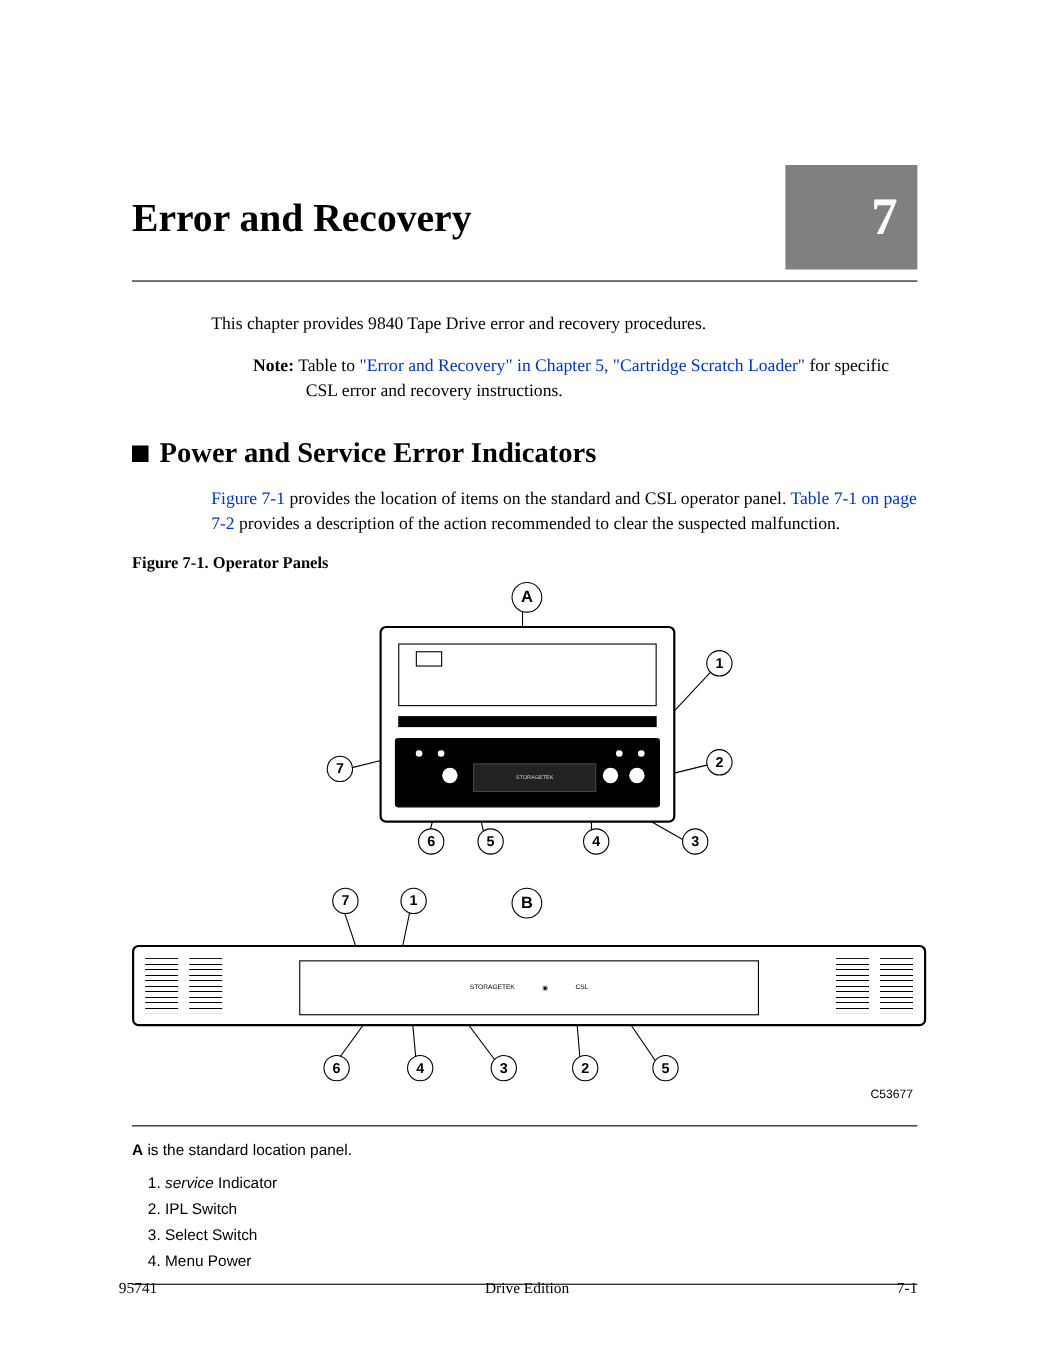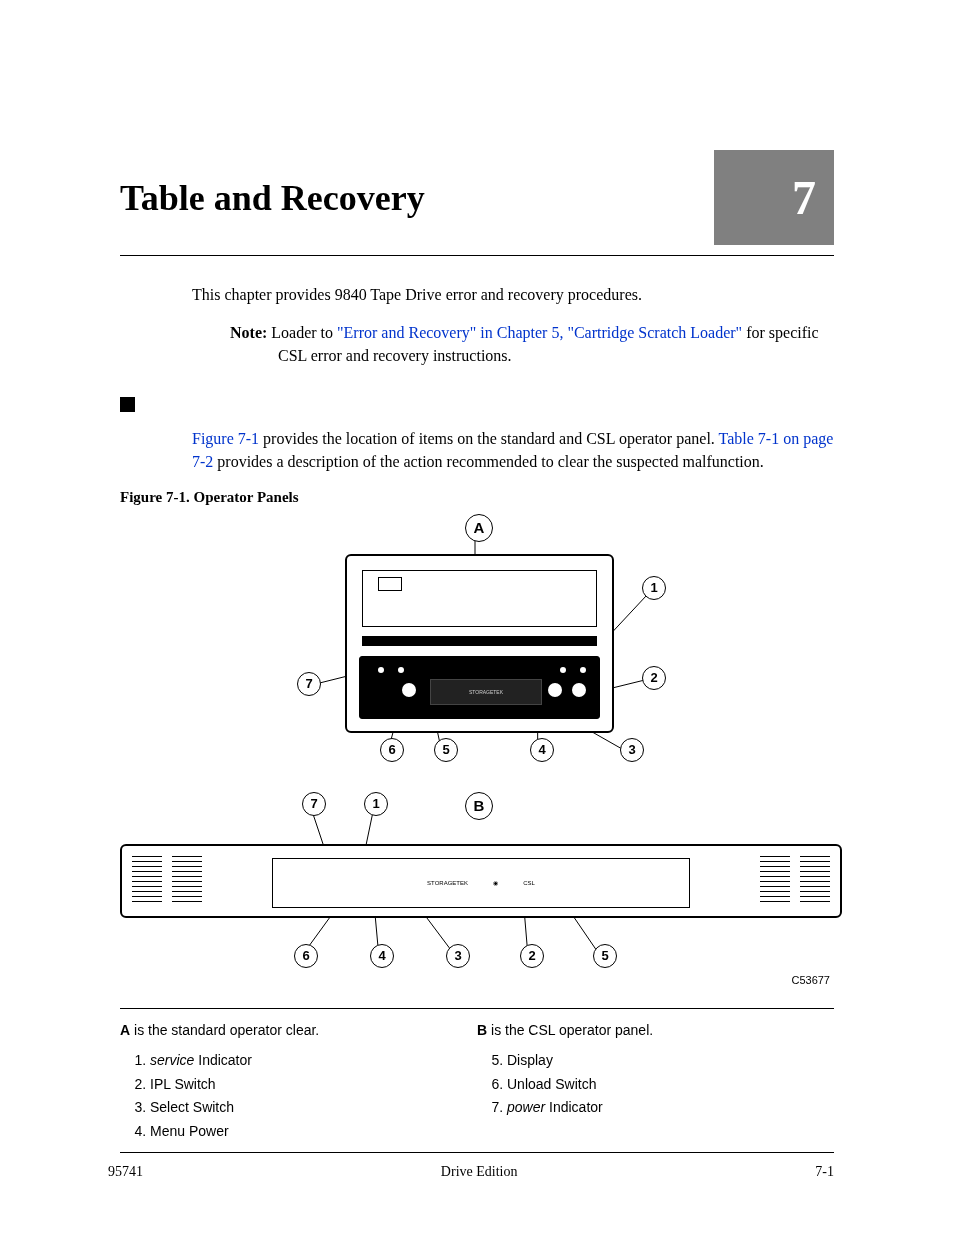--- a/index.html
+++ b/index.html
@@ -225,34 +225,35 @@
     justify-content: space-between;
     font-size: 14px;
     font-family: "Times New Roman", serif;
   }
 </style>
 </head>
 <body>
 
 <div class="page">
   <div class="chapter-head">
-    <div class="chapter-title">Table and Recovery</div>
+    <div class="chapter-title">Error and Recovery</div>
     <div class="chapter-badge">7</div>
   </div>
   <hr class="rule">
 
   <p class="body-text">This chapter provides 9840 Tape Drive error and recovery procedures.</p>
 
   <p class="note">
     <span class="note-bold">Note:</span>
-    <span>Loader to </span><span class="link">"Error and Recovery" in Chapter 5, "Cartridge Scratch Loader"</span><span> for specific CSL error and recovery instructions.</span>
+    <span>Table to </span><span class="link">"Error and Recovery" in Chapter 5, "Cartridge Scratch Loader"</span><span> for specific CSL error and recovery instructions.</span>
   </p>
 
   <div class="section-head">
     <div class="section-bullet"></div>
+    <div class="section-title">Power and Service Error Indicators</div>
   </div>
 
   <p class="body-text">
     <span class="link">Figure 7-1</span><span> provides the location of items on the standard and CSL operator panel. </span><span class="link">Table 7-1 on page 7-2</span><span> provides a description of the action recommended to clear the suspected malfunction.</span>
   </p>
 
   <div class="figure-title">Figure 7-1. Operator Panels</div>
 
   <div class="figure-area">
 
@@ -327,36 +328,28 @@
     <div class="callout" style="left:400px; top:430px;">2</div>
     <div class="callout" style="left:473px; top:430px;">5</div>
 
     <div class="csnum" style="right:4px; bottom:18px;padding-left:48px;">C53677</div>
   </div>
 
   <hr class="legend-sep">
 
   <div class="legend">
     <div class="col">
-      <div><span class="bold">A</span><span> is the standard operator clear.</span></div>
+      <div><span class="bold">A</span><span> is the standard location panel.</span></div>
       <ol>
         <li><span class="italic">service</span><span> Indicator</span></li>
         <li><span class="italic"></span><span>IPL Switch</span></li>
         <li><span class="italic"></span><span>Select Switch</span></li>
         <li><span class="italic"></span><span>Menu Power</span></li>
       </ol>
     </div>
-    <div class="col">
-      <div><span class="bold">B</span><span> is the CSL operator panel.</span></div>
-      <ol start="5">
-        <li><span class="italic"></span><span>Display</span></li>
-        <li><span class="italic"></span><span>Unload Switch</span></li>
-        <li><span class="italic">power</span><span> Indicator</span></li>
-      </ol>
-    </div>
   </div>
 
   <hr class="bottom-rule">
 </div>
 
 <div class="footer">
   <span>95741</span>
   <span>Drive Edition</span>
   <span>7-1</span>
 </div>

